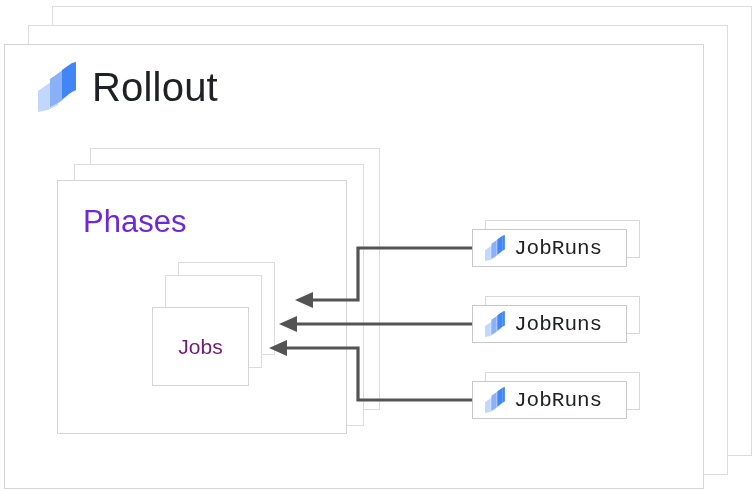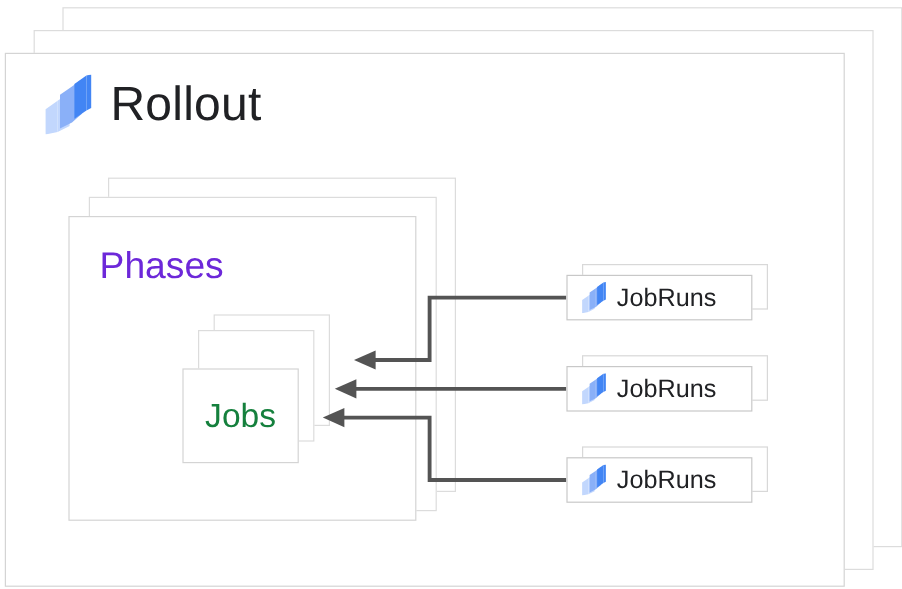--- a/index.html
+++ b/index.html
@@ -83,22 +83,22 @@
 
   .jobs-label {
     position: absolute;
     left: 152px;
     top: 307px;
     width: 97px;
     height: 79px;
     display: flex;
     align-items: center;
     justify-content: center;
-    font-size: 28px;
-    color: #15803d;
+    font-size: 21px;
+    color: #701a75;
     z-index: 8;
     white-space: nowrap;
     text-align: center;
   }
 
   
   .connectors {
     position: absolute;
     left: 0;
     top: 0;
@@ -132,20 +132,21 @@
     display: flex;
     align-items: center;
     gap: 8px;
     padding-left: 11px;
   }
   .jobruns-label {
     font-size: 21px;
     color: #202124;
     line-height: 1;
     white-space: nowrap;
+    font-family: Liberation Mono, monospace;
   }
 
   .jr1 { left: 472px; top: 229px; }
   .jr2 { left: 472px; top: 305px; }
   .jr3 { left: 472px; top: 381px; }
 </style>
 </head>
 <body>
 
 <div id="canvas">

